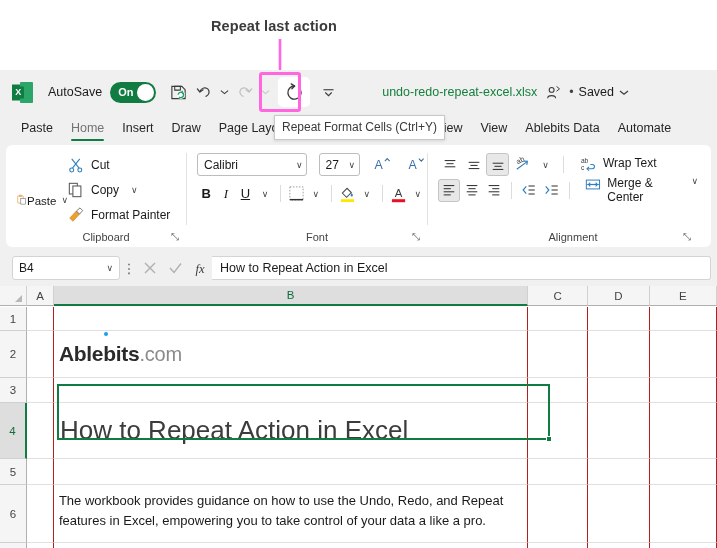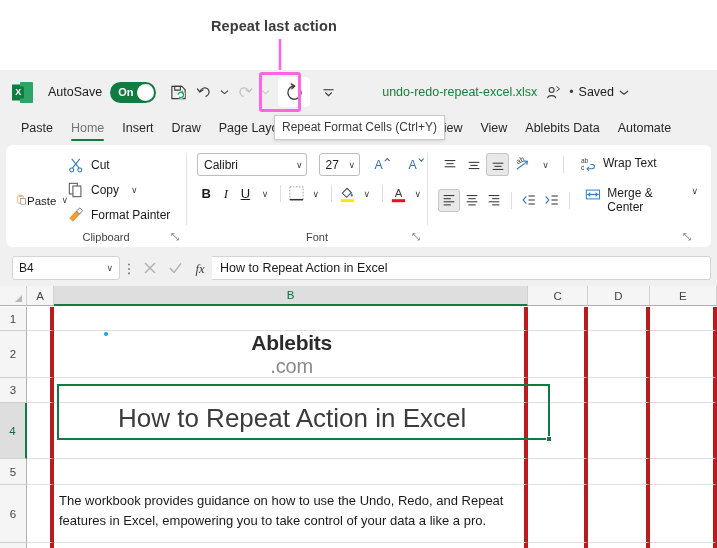--- a/index.html
+++ b/index.html
@@ -167,21 +167,21 @@
     align-items: center; justify-content: center;
     font-size: 13px; color: #1a1a1a;
   }
   .fbtn.italic { font-style: italic; font-family: "Liberation Serif", serif; }
   .fbtn.under { text-decoration: underline; }
   .vsep { width: 1px; height: 17px; background: #dcdcdc; margin: 0 5px; }
 
   
   .g-align { width: 270px; padding: 8px 0 0 10px; }
   .al-row { display: flex; align-items: center; gap: 1px; }
-  .al-row.second { margin-top: 10px; }
+  .al-row.second { margin-top: 0; }
   .abtn {
     width: 23px; height: 23px; display: flex;
     align-items: center; justify-content: center;
     border-radius: 3px;
   }
   .abtn.sel { background: #e8e8e8; border: 1px solid #c4c4c4; }
   .al-text { font-size: 12px; color: #1a1a1a; margin-left: 6px; }
   .al-item { display: flex; align-items: flex-start; margin-left: 10px; }
 
   
@@ -243,22 +243,22 @@
     border-right: 1px solid #b0b0b0; border-bottom: 1px solid #d0d0d0;
     display: flex; align-items: center; justify-content: center;
     font-size: 11.5px; color: #444;
   }
   .rowhead.sel {
     background: #dedede; color: #0f6c3d;
     border-right: 2px solid #107c41;
   }
   .gridrow { display: flex; }
   .cell {
-    border-right: 4px solid #b91c1c; border-bottom: 1px solid #e0e0e0;
-    background: #ffffff; overflow: hidden; position: relative; flex-direction: column;
+    border-right: 1px solid #b91c1c; border-bottom: 1px solid #e0e0e0;
+    background: #ffffff; overflow: hidden; position: relative;
   }
   .cell-a { width: 28px; }
   .cell-b { width: 493px; }
   .cell-c { width: 62px; }
   .cell-d { width: 64px; }
   .cell-e { width: 70px; }
 
   .logo-cell {
     display: flex; align-items: center; padding-left: 5px;
   }
@@ -603,20 +603,21 @@
               <rect x="1.5" y="4" width="15" height="10" fill="none" stroke="#2f7dbd" stroke-width="1.1"></rect>
               <line x1="1.5" y1="9" x2="16.5" y2="9" stroke="#2f7dbd" stroke-width="0.9"></line>
               <line x1="4" y1="9" x2="14" y2="9" stroke="#2f7dbd" stroke-width="1.4"></line>
               <polyline points="6,7 4,9 6,11" fill="none" stroke="#2f7dbd" stroke-width="1.2"></polyline>
               <polyline points="12,7 14,9 12,11" fill="none" stroke="#2f7dbd" stroke-width="1.2"></polyline>
             </svg>
             <span class="al-text">Merge &amp; Center</span>
             <span class="mini-caret">∨</span>
           </div>
         </div>
+        <div class="group-label">Alignment</div>
         <div class="group-launcher">⤡</div>
       </div>
 
     </div>
   </div>
 
   <div class="formulabar">
     <div class="namebox">
       <span>B4</span>
       <span class="box-caret">∨</span>

